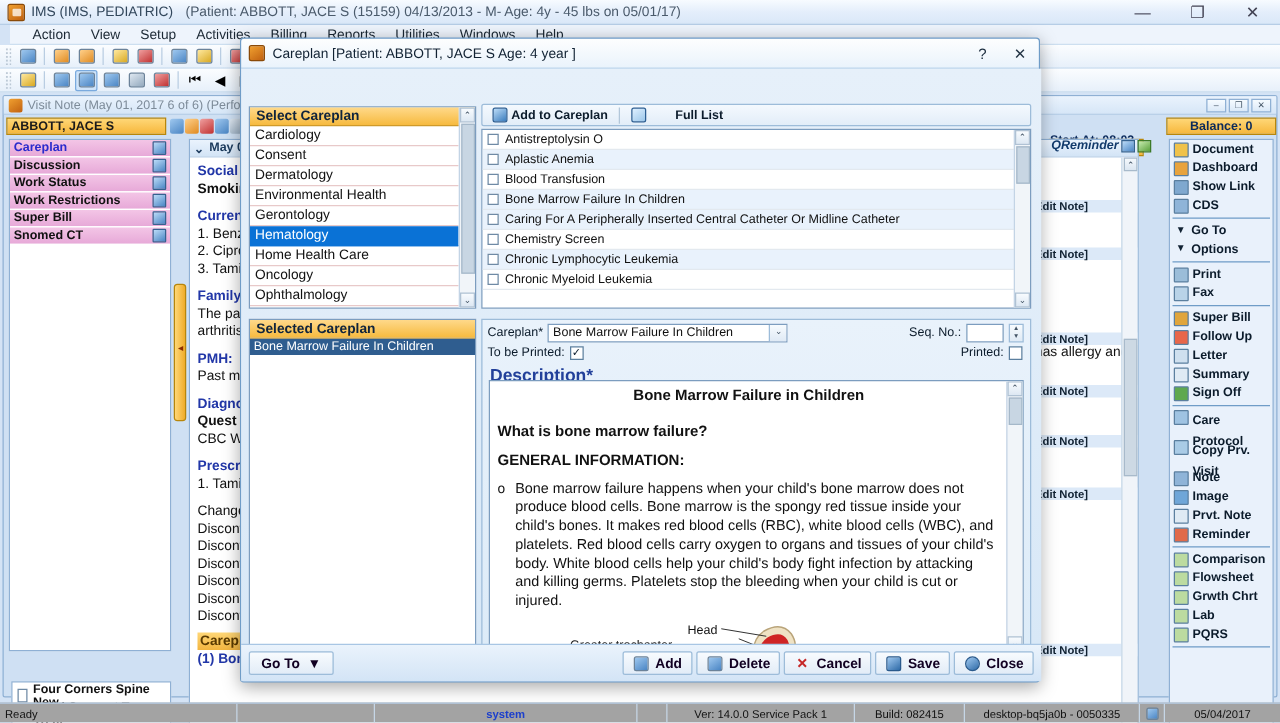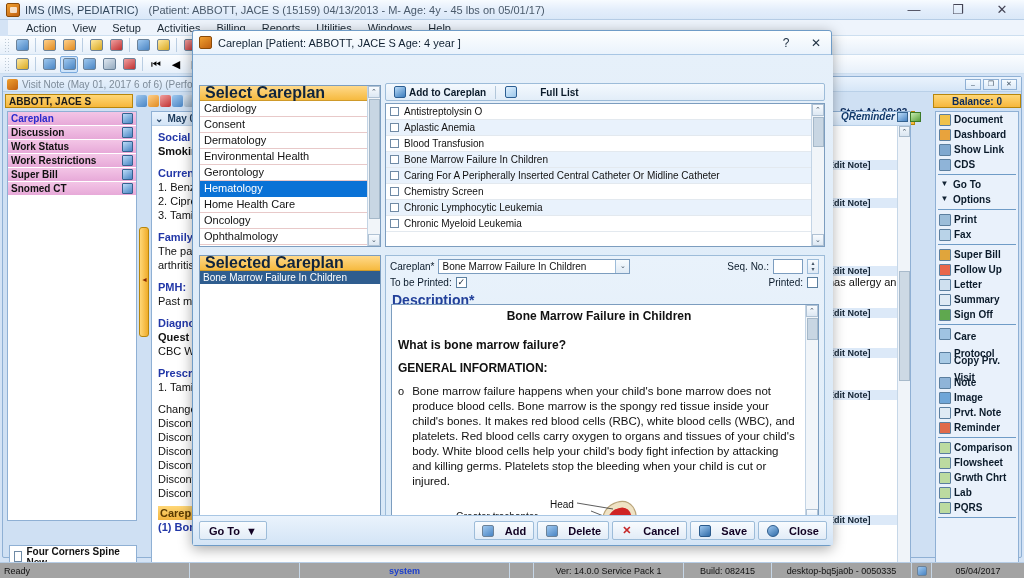--- a/index.html
+++ b/index.html
@@ -166,21 +166,21 @@
   .mt-btn { width: 30px; height: 24px; display:flex; align-items:center; justify-content:center;
     font-size: 12px; color: #234; }
 
   .modal-body { position:absolute; left:0; top:24px; width:640px; height:462px;
     background: linear-gradient(180deg,#e6f0fa,#d8e8f7); padding: 4px; }
 
   
   .sel-panel { position:absolute; left:6px; top:30px; width:182px; height:162px;
     background:#fff; border:1px solid #7c9dbf; }
   .sel-hdr { height:15px; background: linear-gradient(180deg,#ffd98a,#f6ba3f);
-    border-bottom:1px solid #cf9a2a; font-weight:bold; font-size:16px; color:#10243c;
+    border-bottom:1px solid #cf9a2a; font-weight:bold; font-size:11px; color:#10243c;
     padding-left:5px; line-height:14px; }
   .sel-row { height:16px; font-size:11px; color:#111; padding-left:4px; line-height:15px;
     border-bottom:1px solid #e8c9c9; white-space:nowrap; overflow:hidden; }
   .sel-row.active { background:#0a72d6; color:#fff; border-bottom-color:#0a72d6; }
   .sel-sb { position:absolute; right:0; top:0; width:13px; bottom:0; background:#f1f5f9; border-left:1px solid #c3d4e5; }
   .sb-arrow { position:absolute; left:0; width:12px; height:12px;
     background:linear-gradient(180deg,#f8fbfe,#dde8f3); border:1px solid #b0c2d4;
     display:flex; align-items:center; justify-content:center; font-size:7px; color:#456; }
   .sb-thumb { position:absolute; left:1px; width:11px; background:#c8d6e3; border:1px solid #a5b8c9; }
 
@@ -236,21 +236,21 @@
   .bone-lbl { position:absolute; font-size:10px; color:#111; }
 
   
   .modal-footer { position:absolute; left:0; bottom:0; width:640px; height:30px;
     background: linear-gradient(180deg,#eaf3fc,#d3e4f6); border-top:1px solid #a8c6e4;
     display:flex; align-items:center; padding:0 6px; }
   .goto-btn { height:19px; padding:0 9px; display:flex; align-items:center; gap:6px;
     background: linear-gradient(180deg,#f8fbfe,#e2ecf7); border:1px solid #9dbcd9; border-radius:2px;
     font-weight:bold; font-size:11px; color:#102; }
   .fbtns { margin-left:auto; display:flex; gap:3px; }
-  .fbtn { height:19px; min-width:56px; padding:8px 7px; display:flex; align-items:center; gap:10px;
+  .fbtn { height:19px; min-width:56px; padding:8px 7px; display:flex; align-items:center; gap:5px;
     background: linear-gradient(180deg,#f8fbfe,#e2ecf7); border:1px solid #9dbcd9; border-radius:2px;
     font-weight:bold; font-size:11px; color:#102; }
   .fbtn .fi { width:13px; height:13px; flex:none; display:flex; align-items:center; justify-content:center; font-size:11px; }
 
   
   .statusbar { position:absolute; left:0; bottom:0; width:1024px; height:16px;
     background:#a3a3a3; border-top:1px solid #b6cde6; display:flex; align-items:stretch; font-size:9px; }
   .st-cell { border-right:1px solid #c6d6e6; display:flex; align-items:center; padding:0 4px; color:#111; }
   .st-sys { color:#1c3fcc; font-weight:bold; justify-content:center; }
 </style>

